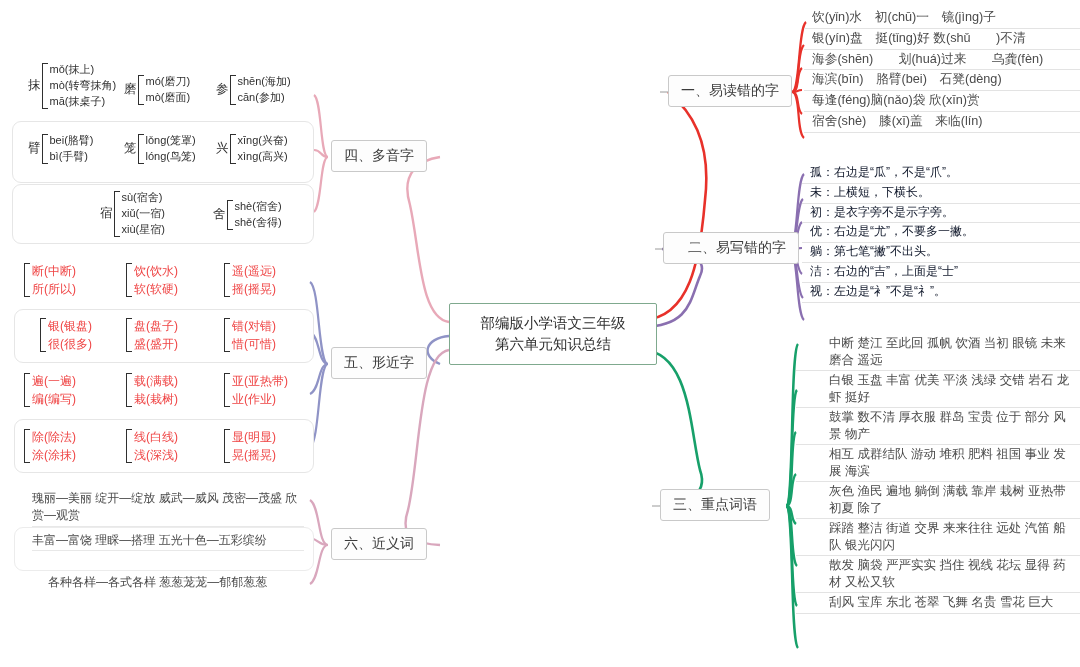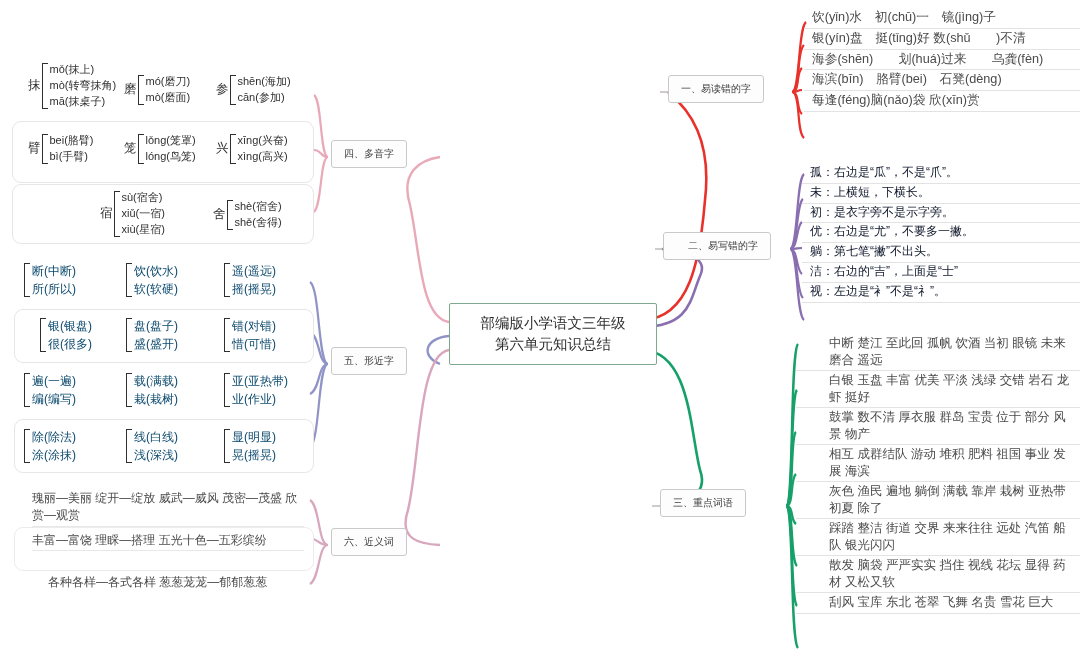--- a/index.html
+++ b/index.html
@@ -13,21 +13,21 @@
   .center-node{
     position:absolute;left:449px;top:303px;width:194px;
     border:1px solid #7fa98e;background:#ffffff;border-radius:2px;
     padding:9px 6px;text-align:center;line-height:1.45;font-size:14.5px;color:#2e2e2e;
     z-index:6;
   }
 
   
   .branch-label{
     position:absolute;border:1px solid #c9c9c9;background:#fdfdfd;border-radius:3px;
-    font-size:10px;color:#3c3c3c;padding:6px 12px;white-space:nowrap;z-index:6;
+    font-size:14px;color:#3c3c3c;padding:6px 12px;white-space:nowrap;z-index:6;
   }
 
   
   .leafgroup{position:absolute;z-index:4;}
   .leaf{
     position:relative;box-sizing:border-box;
     border-bottom:1px solid #e3e3e3;
     padding:1px 4px 2px 8px;line-height:1.32;white-space:nowrap;
   }
   .leaf.wrap{white-space:normal;padding-left:33px;}
@@ -45,21 +45,21 @@
   }
   .readings{display:flex;flex-direction:column;justify-content:center;}
   .readings span{line-height:1.45;white-space:nowrap;}
 
   .poly-rowbox{
     position:absolute;border:1px solid #e6e6e6;border-radius:9px;background:#fff;z-index:3;
   }
 
   
   .xjz{position:absolute;z-index:4;}
-  .xjz-cell{position:absolute;display:flex;align-items:center;font-size:12px;color:#0c4a6e;}
+  .xjz-cell{position:absolute;display:flex;align-items:center;font-size:12px;color:#ef4444;}
   .xjz-cell .readings span{line-height:1.5;}
   .xjz-rowbox{position:absolute;border:1px solid #e6e6e6;border-radius:9px;background:#fff;z-index:3;}
 
   
   .syn{position:absolute;z-index:4;}
   .syn-row{
     position:absolute;font-size:12px;color:#4a4a4a;line-height:1.45;
     border-bottom:1px solid #e8e8e8;padding-bottom:1px;
   }
   .syn-box{position:absolute;border:1px solid #ececec;border-radius:9px;background:#fff;z-index:3;}
@@ -134,20 +134,21 @@
 <div class="branch-label" style="left:331px;top:140px;">四、多音字</div>
 <div class="branch-label" style="left:331px;top:347px;">五、形近字</div>
 <div class="branch-label" style="left:331px;top:528px;">六、近义词</div>
 
 <div class="leafgroup g1" style="left:804px;top:8px;width:276px;">
   <div class="leaf">饮(yǐn)水　初(chū)一　镜(jìng)子</div>
   <div class="leaf">银(yín)盘　挺(tǐng)好 数(shǔ　　)不清</div>
   <div class="leaf">海参(shēn)　　划(huá)过来　　乌龚(fèn)</div>
   <div class="leaf">海滨(bīn)　胳臂(bei)　石凳(dèng)</div>
   <div class="leaf">每逢(féng)脑(nǎo)袋 欣(xīn)赏</div>
+  <div class="leaf">宿舍(shè)　膝(xī)盖　来临(lín)</div>
 </div>
 
 <div class="leafgroup g2" style="left:802px;top:164px;width:278px;">
   <div class="leaf">孤：右边是“瓜”，不是“爪”。</div>
   <div class="leaf">未：上横短，下横长。</div>
   <div class="leaf">初：是衣字旁不是示字旁。</div>
   <div class="leaf">优：右边是“尤”，不要多一撇。</div>
   <div class="leaf">躺：第七笔“撇”不出头。</div>
   <div class="leaf">洁：右边的“吉”，上面是“士”</div>
   <div class="leaf">视：左边是“衤”不是“礻”。</div>

